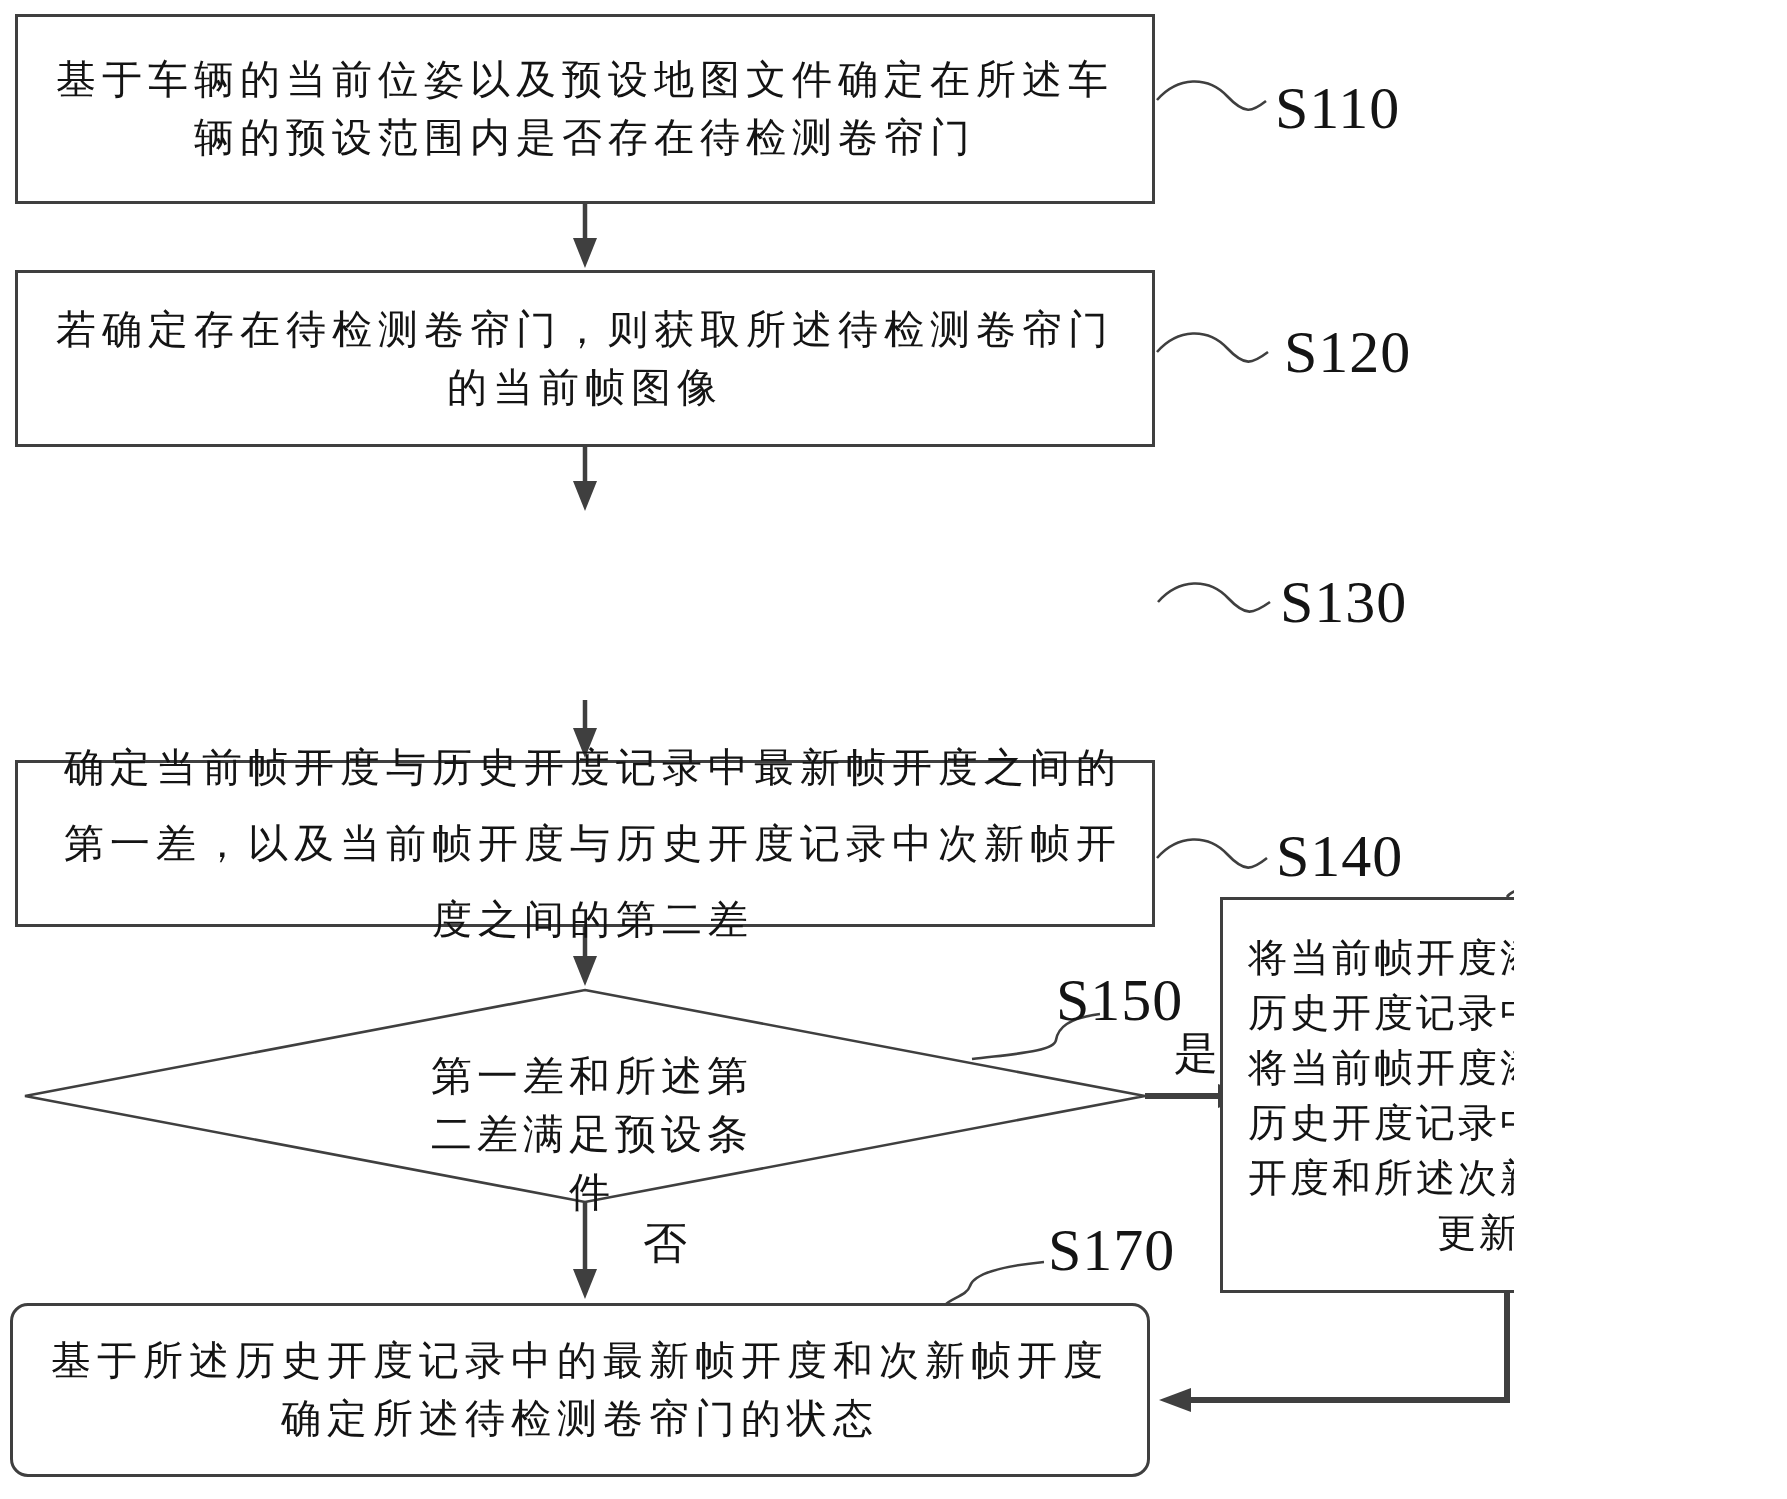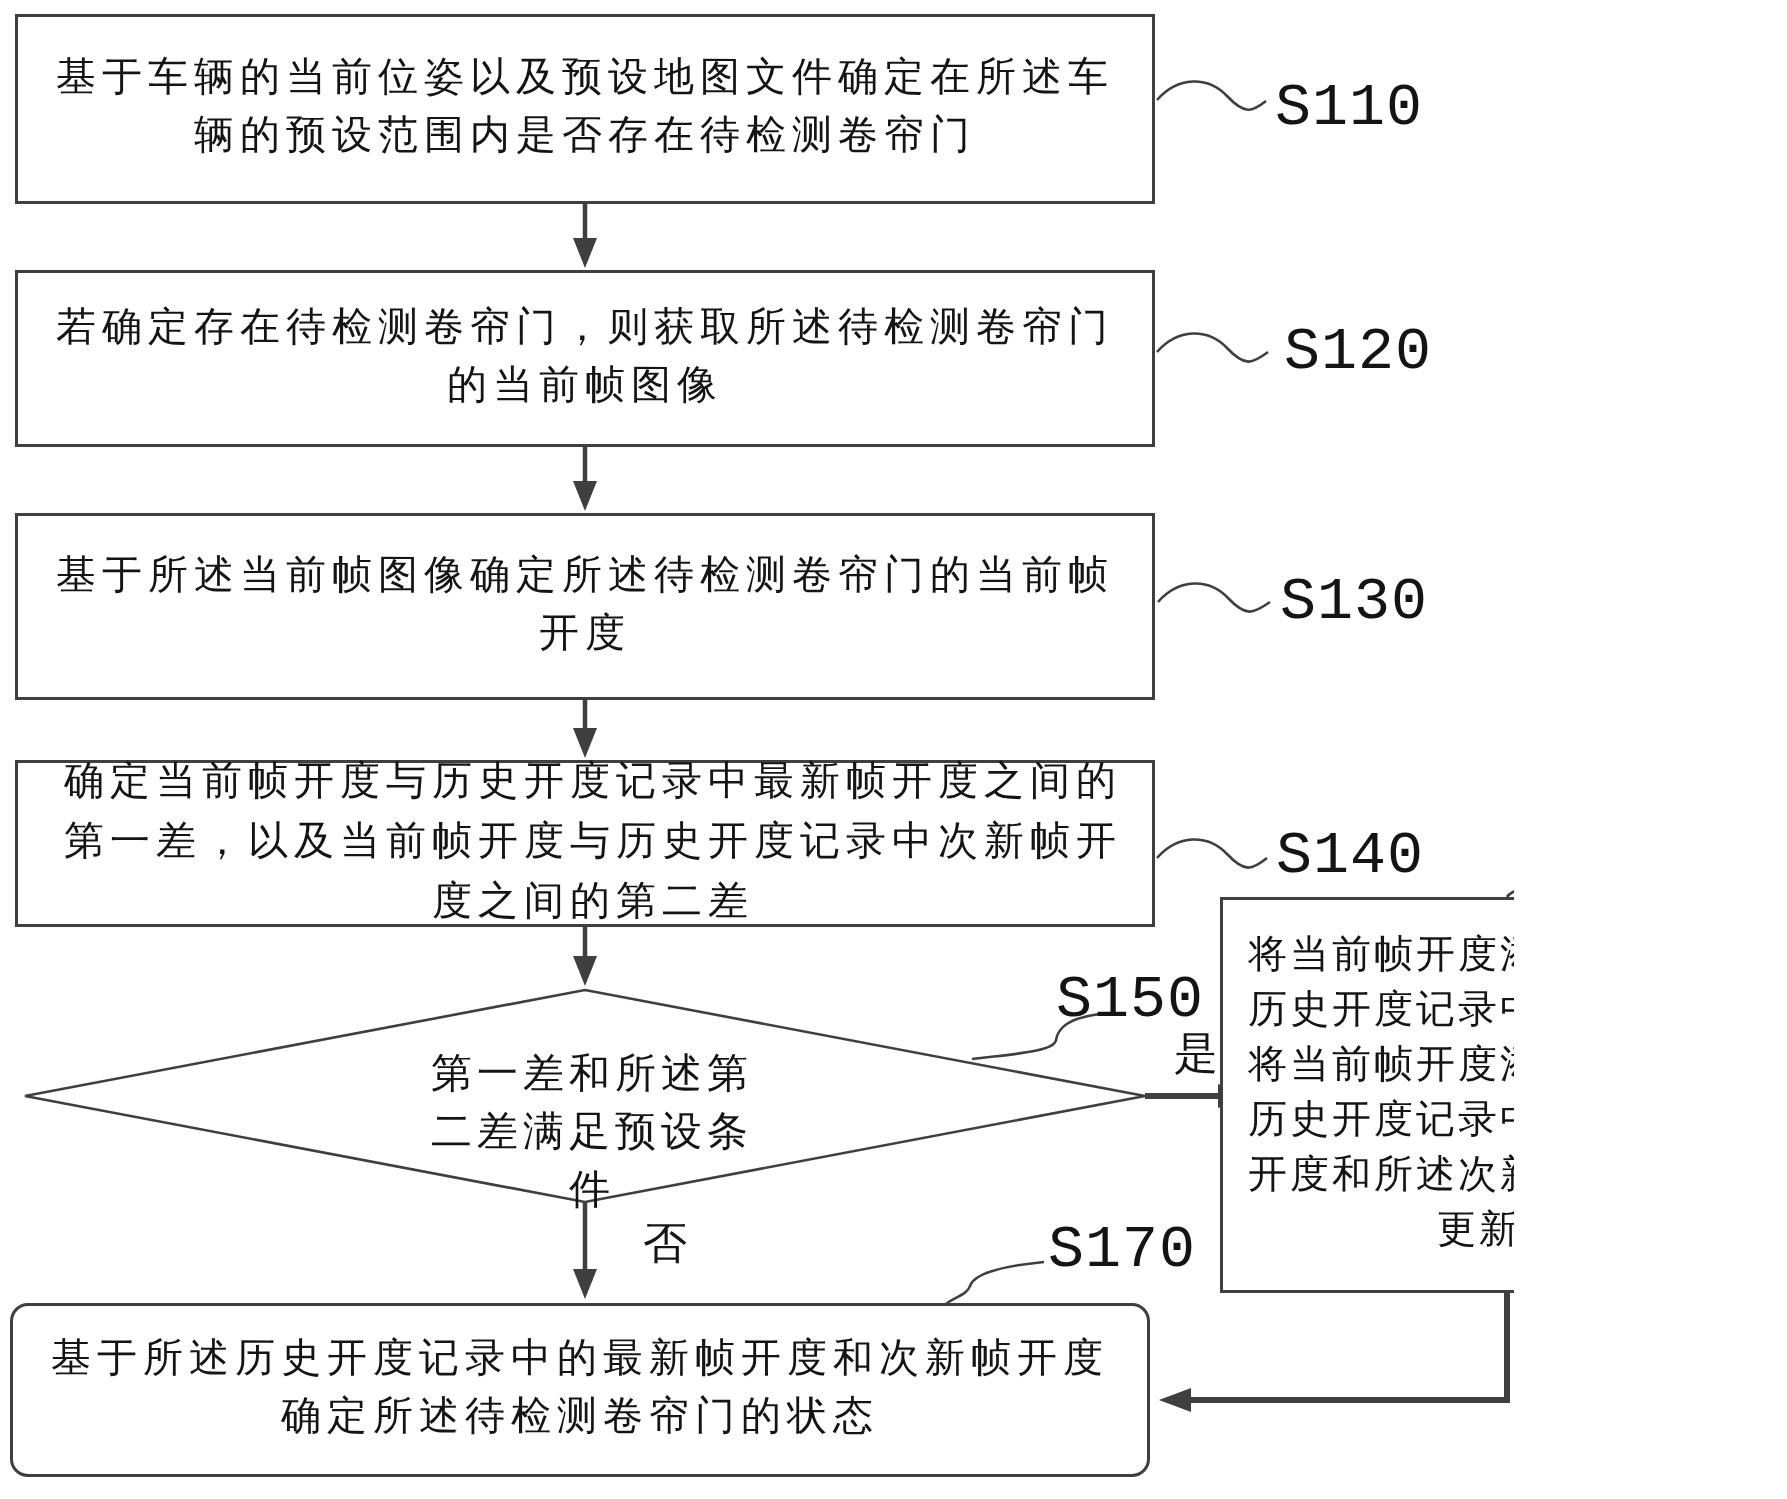--- a/index.html
+++ b/index.html
@@ -5,21 +5,21 @@
   html, body {
     margin: 0;
     padding: 0;
     background: #ffffff;
   }
   .stage {
     position: relative;
     width: 1514px;
     height: 1499px;
     background: var(--bg, #ffffff);
-    font-family: Liberation Mono, monospace;
+    font-family: Liberation Serif, serif;
     color: var(--ink, #141414);
     overflow: hidden;
   }
   .layer {
     position: absolute;
     left: 0; top: 0;
   }
   
   .ln  { stroke: var(--line, #3f3f3f); fill: none; }
   .st  { stroke-width: 4.5; }
@@ -118,27 +118,23 @@
   <div class="pbox" style="left:15px; top:14px; width:1140px; height:190px;">
     <div class="ptext">基于车辆的当前位姿以及预设地图文件确定在所述车
 辆的预设范围内是否存在待检测卷帘门</div>
   </div>
 
   <div class="pbox" style="left:15px; top:270px; width:1140px; height:177px;">
     <div class="ptext">若确定存在待检测卷帘门，则获取所述待检测卷帘门
 的当前帧图像</div>
   </div>
 
-  <div class="pbox" style="left:15px; top:513px; width:1140px; height:187px;">
-    <div class="ptext">基于所述当前帧图像确定所述待检测卷帘门的当前帧
-开度</div>
-  </div>
 
   <div class="pbox" style="left:15px; top:760px; width:1140px; height:167px;">
-    <div class="ptext" style="line-height:60px;padding-left:16px;">确定当前帧开度与历史开度记录中最新帧开度之间的
+    <div class="ptext" style="line-height:76px;padding-left:16px;">确定当前帧开度与历史开度记录中最新帧开度之间的
 第一差，以及当前帧开度与历史开度记录中次新帧开
 度之间的第二差</div>
   </div>
 
   <div class="dtext" style="left:592px; top:1102px;margin-top:32px;">第一差和所述第
 二差满足预设条
 件</div>
 
   <div class="pbox" style="left:1220px; top:897px; width:518px; height:396px;">
     <div class="rtext">将当前帧开度添加至所述

